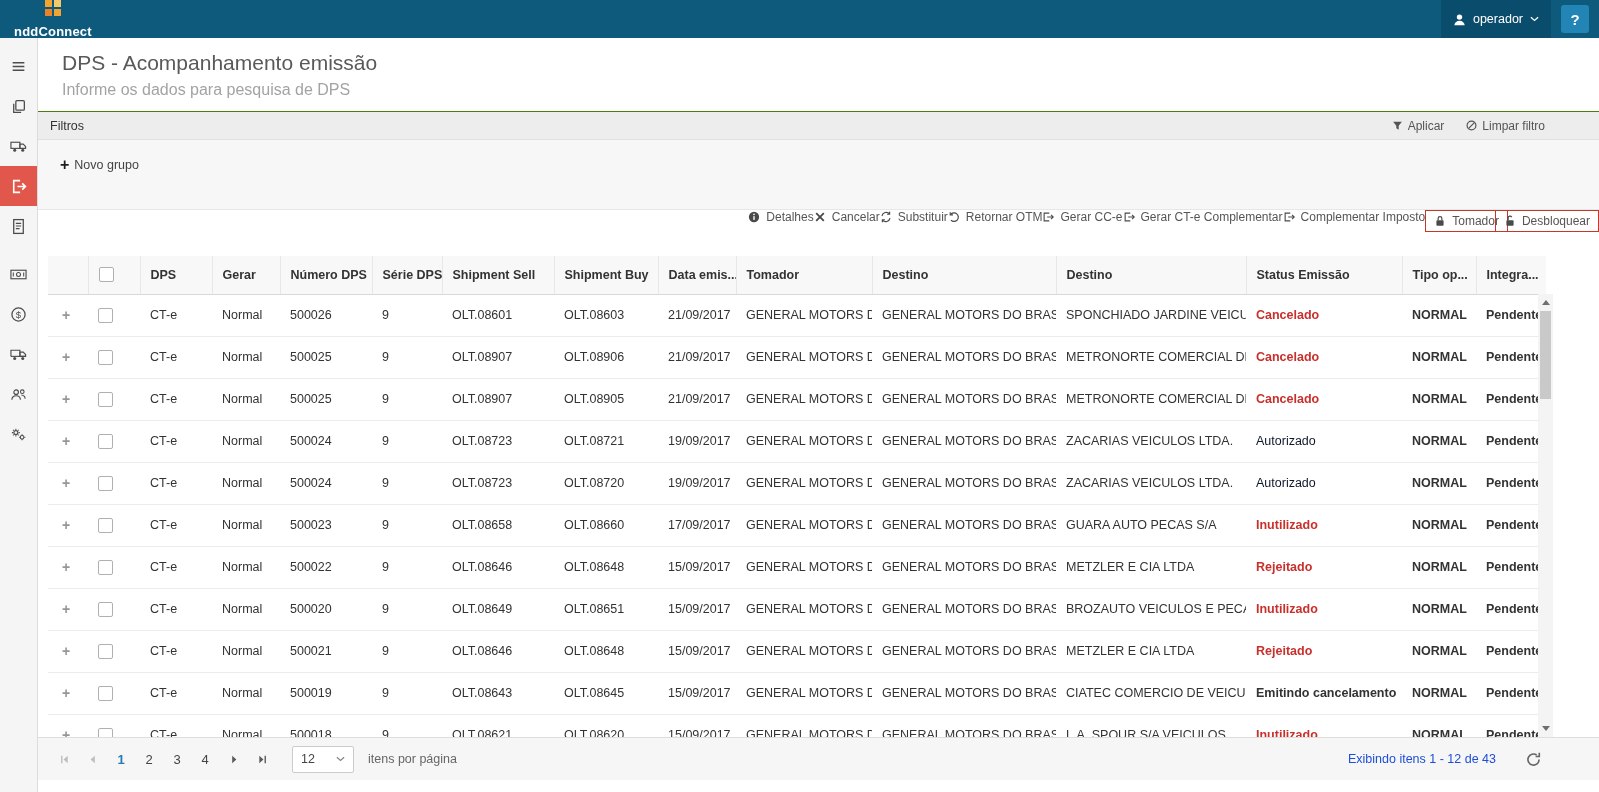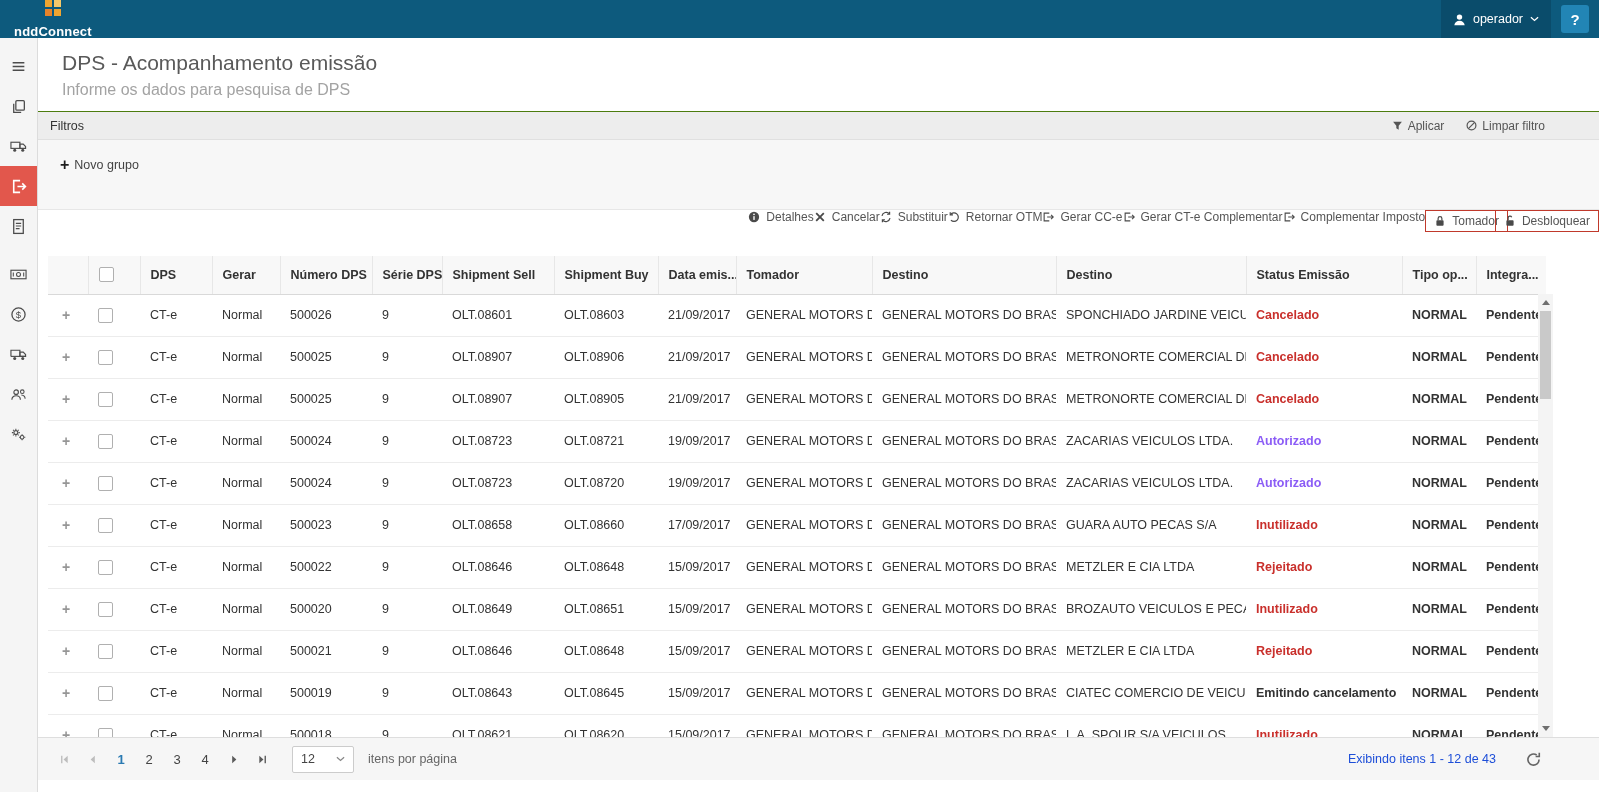--- a/index.html
+++ b/index.html
@@ -61,21 +61,21 @@
   
   .grid { flex:1; position:relative; overflow:hidden; padding-left:10px; }
   table { border-collapse:collapse; table-layout:fixed; width:1498px; font-size:12.5px; }
   thead th { height:38px; background:#f8f8f8; border-bottom:1px solid #d9d9d9; border-left:1px solid #e7e7e7; font-weight:700; text-align:left; padding:0 4px 0 10px; color:#333; white-space:nowrap; overflow:hidden; font-size:12.5px; }
   thead th:first-child { border-left:none; }
   tbody td { height:42px; border-bottom:1px solid #ececec; padding:0 4px 0 10px; white-space:nowrap; overflow:hidden; color:#333; background:#fff; }
   td.expand-cell { padding-left:14px; }
   .plus-glyph { color:#969696; font-weight:700; font-size:14px; cursor:pointer; }
   .cb { display:inline-block; width:15px; height:15px; border:1px solid #b0b0b0; border-radius:2px; background:#fff; vertical-align:middle; cursor:pointer; }
   .st-red   { color:#c9302c; font-weight:700; }
-  .st-green { color:#8b5cf6; font-weight:700; }
+  .st-green { color:#0f172a; font-weight:400; }
   .st-dark  { color:#333333; font-weight:700; }
   .b { font-weight:700; }
 
   
   .vscroll { position:absolute; top:38px; bottom:0; right:46px; width:15px; background:#f4f4f4; }
   .vs-arr { position:absolute; left:0; width:15px; height:15px; display:flex; align-items:center; justify-content:center; cursor:pointer; }
   .vs-arr.up { top:1px; } .vs-arr.down { bottom:1px; }
   .tri-up { width:0; height:0; border-left:4px solid transparent; border-right:4px solid transparent; border-bottom:5px solid #6f6f6f; }
   .tri-down { width:0; height:0; border-left:4px solid transparent; border-right:4px solid transparent; border-top:5px solid #6f6f6f; }
   .vs-thumb { position:absolute; top:17px; left:2px; right:2px; height:88px; background:#c9c9c9; cursor:pointer; }

